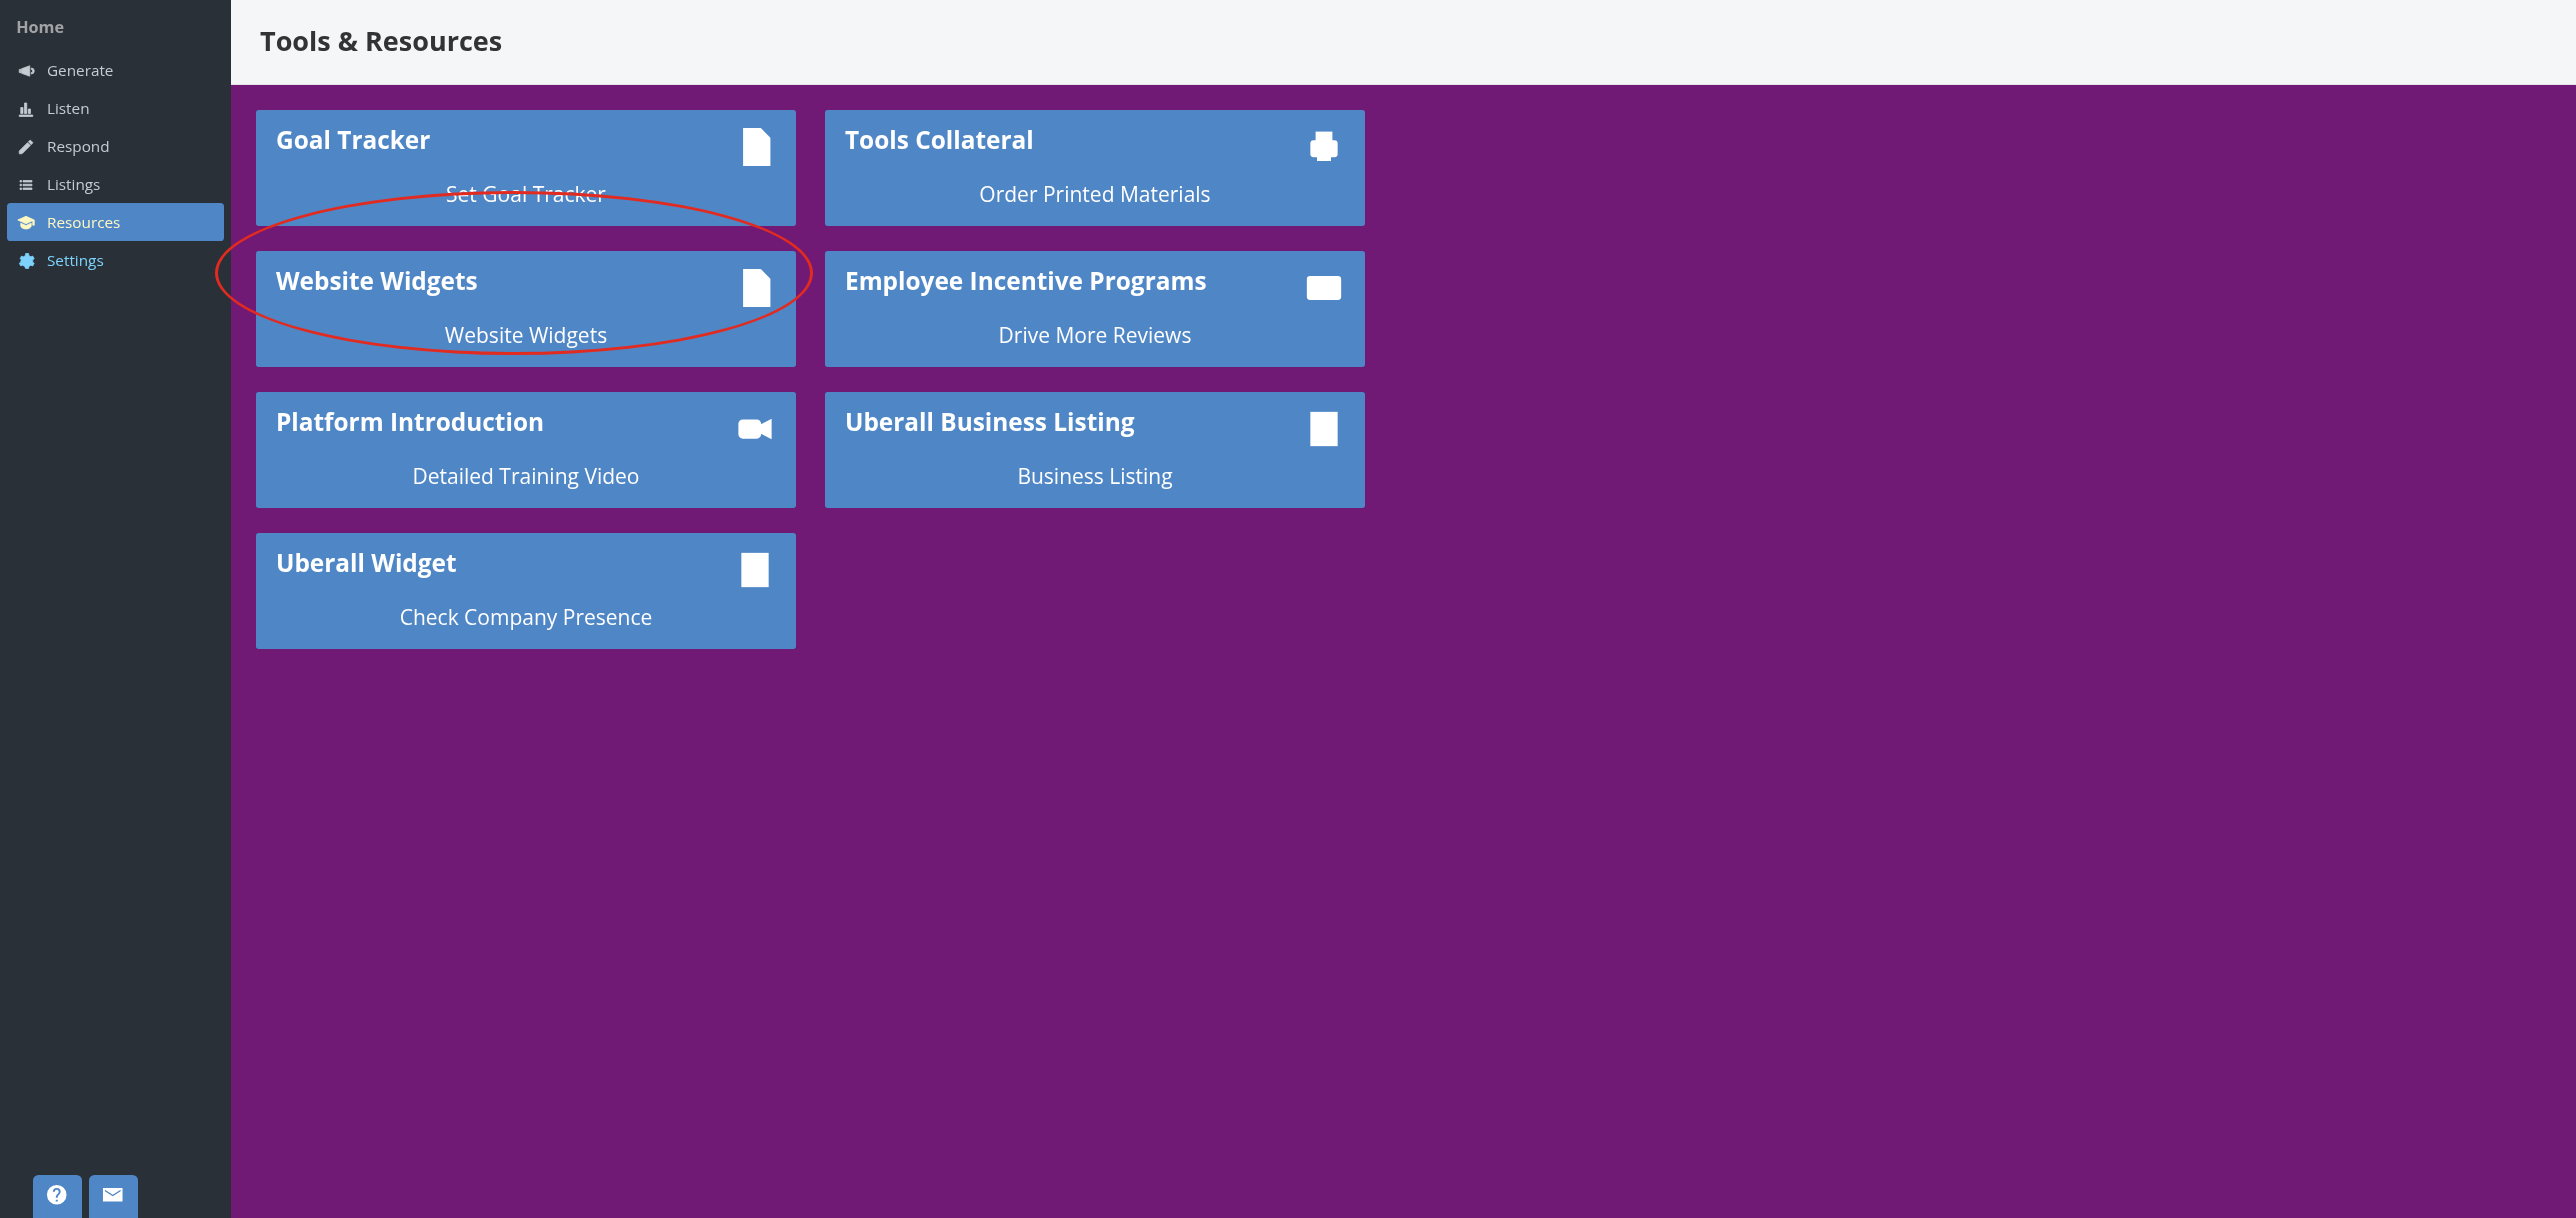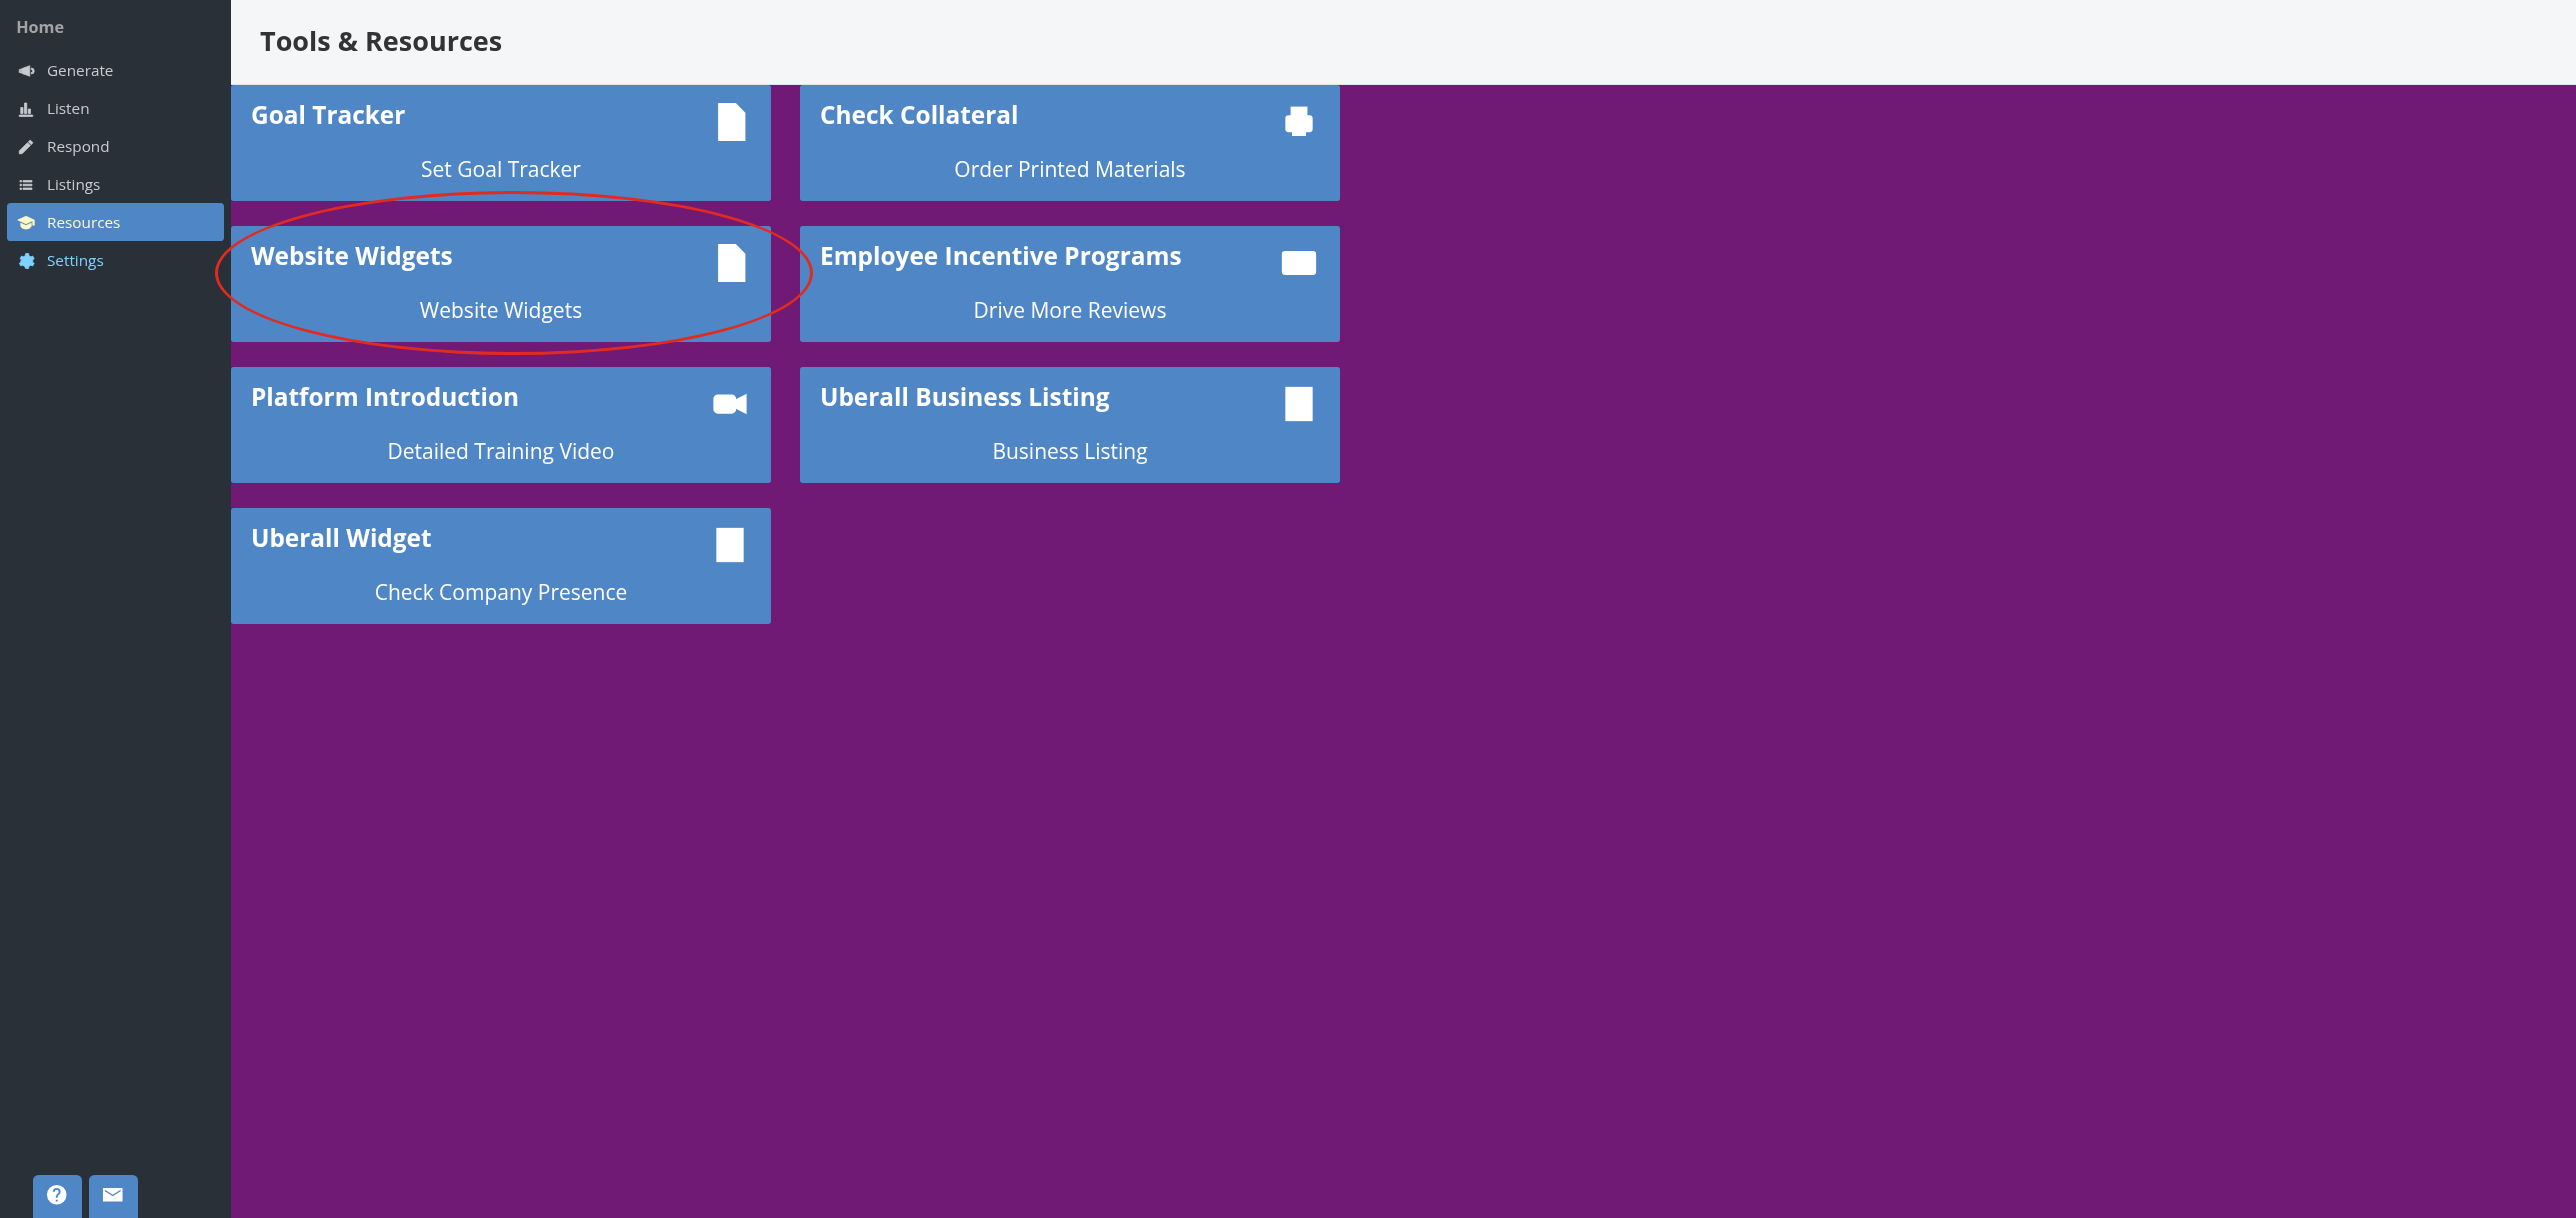--- a/index.html
+++ b/index.html
@@ -83,20 +83,21 @@
     padding: 21.7px 29px 25px 29px;
   }
   .main-header h1 {
     font-size: 27px;
     font-weight: 700;
     color: #333;
   }
 
   .content {
     flex:1;
+    padding: 25px;
   }
   .card-grid {
     display: grid;
     grid-template-columns: repeat(2, 540px);
     column-gap: 29px;
     row-gap: 25px;
     align-content: start;
   }
   .card {
     background: #4f86c6;
@@ -235,21 +236,21 @@
                 <circle cx="10" cy="12" r="1.5" fill="#fff" stroke="none"></circle>
                 <path d="M8 19l3-4 2 2 3-4 3 6z" fill="#fff" stroke="none"></path>
               </svg>
             </div>
           </div>
           <div class="card-subtitle">Set Goal Tracker</div>
         </div>
 
         <div class="card">
           <div class="card-title-row">
-            <div class="card-title">Check Collateral</div>
+            <div class="card-title">Tools Collateral</div>
             <div class="card-icon">
               <svg viewBox="0 0 24 24" fill="none" stroke-width="1.6">
                 <rect x="5" y="9" width="14" height="8" rx="1"></rect>
                 <rect x="8" y="4" width="8" height="5"></rect>
                 <rect x="8" y="15" width="8" height="5" fill="#fff" stroke="none"></rect>
               </svg>
             </div>
           </div>
           <div class="card-subtitle">Order Printed Materials</div>
         </div>

